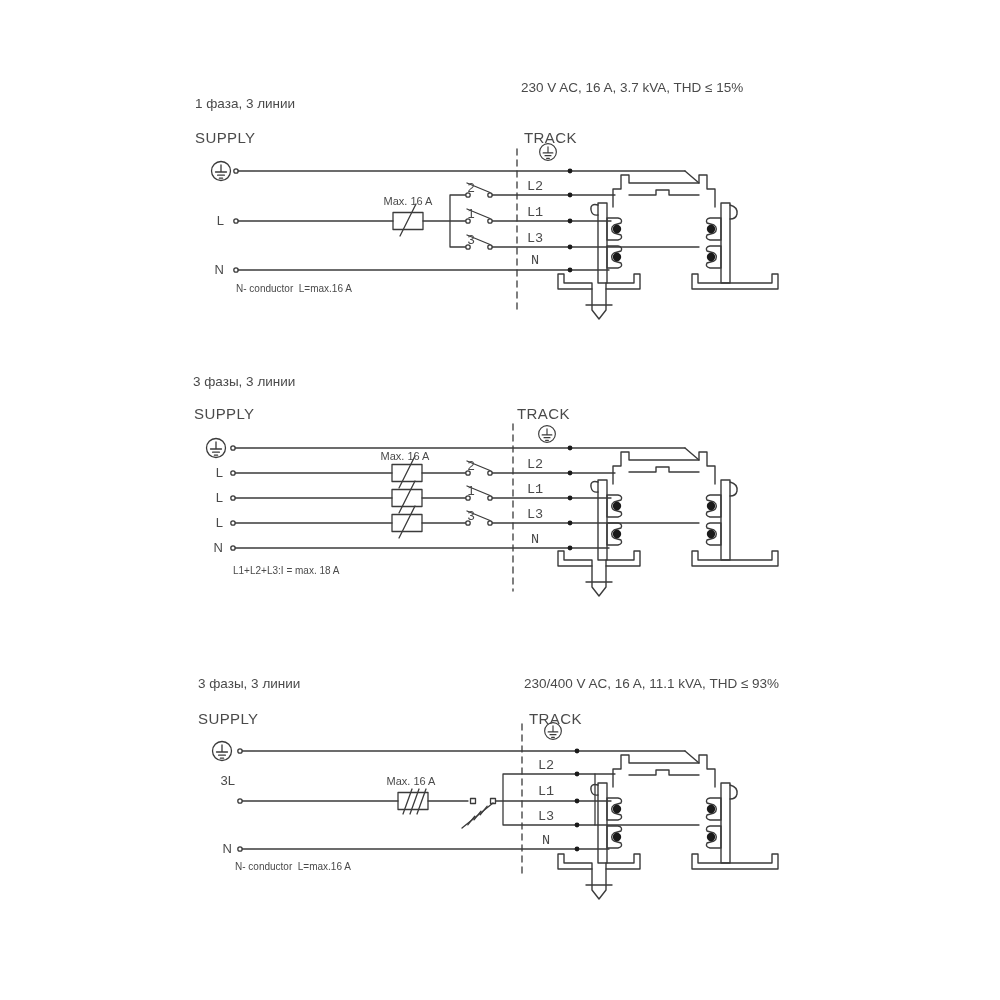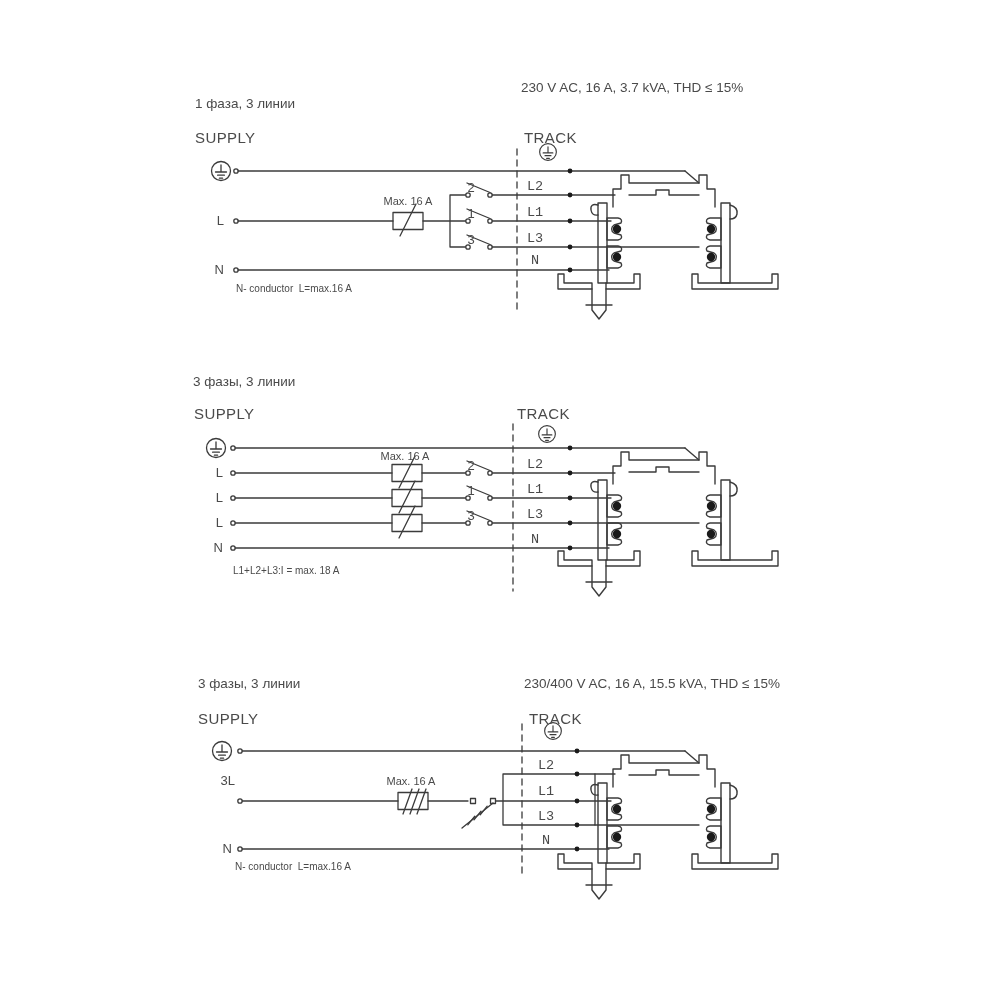--- a/index.html
+++ b/index.html
@@ -200,21 +200,21 @@
   <div class="lbl swdigit" style="left:464px;top:458px">2</div>
   <div class="lbl swdigit" style="left:464px;top:483px">1</div>
   <div class="lbl swdigit" style="left:464px;top:508px">3</div>
   <div class="lbl termlbl" style="left:527px;top:457px">L2</div>
   <div class="lbl termlbl" style="left:527px;top:482px">L1</div>
   <div class="lbl termlbl" style="left:527px;top:507px">L3</div>
   <div class="lbl termlbl" style="left:531px;top:532px">N</div>
   <div class="lbl note" style="left:233px;top:565px">L1+L2+L3:I = max. 18 A</div>
 
   <div class="lbl title" style="left:198px;top:676px">3 фазы, 3 линии</div>
-  <div class="lbl title" style="left:524px;top:676px">230/400 V AC, 16 A, 15.5 kVA, THD ≤ 15%</div>
+  <div class="lbl title" style="left:524px;top:676px">230/400 V AC, 16 A, 11.1 kVA, THD ≤ 93%</div>
   <div class="lbl hdr" style="left:198px;top:710px">SUPPLY</div>
   <div class="lbl hdr" style="left:529px;top:710px">TRACK</div>
   <div class="lbl wirelbl" style="left:195px;top:773px">3L</div>
   <div class="lbl wirelbl" style="left:192px;top:841px">N</div>
   <div class="lbl fuselbl" style="left:368px;top:775px">Max. 16 A</div>
   <div class="lbl termlbl" style="left:538px;top:758px">L2</div>
   <div class="lbl termlbl" style="left:538px;top:784px">L1</div>
   <div class="lbl termlbl" style="left:538px;top:809px">L3</div>
   <div class="lbl termlbl" style="left:542px;top:833px">N</div>
   <div class="lbl note" style="left:235px;top:861px">N- conductor  L=max.16 A</div>

